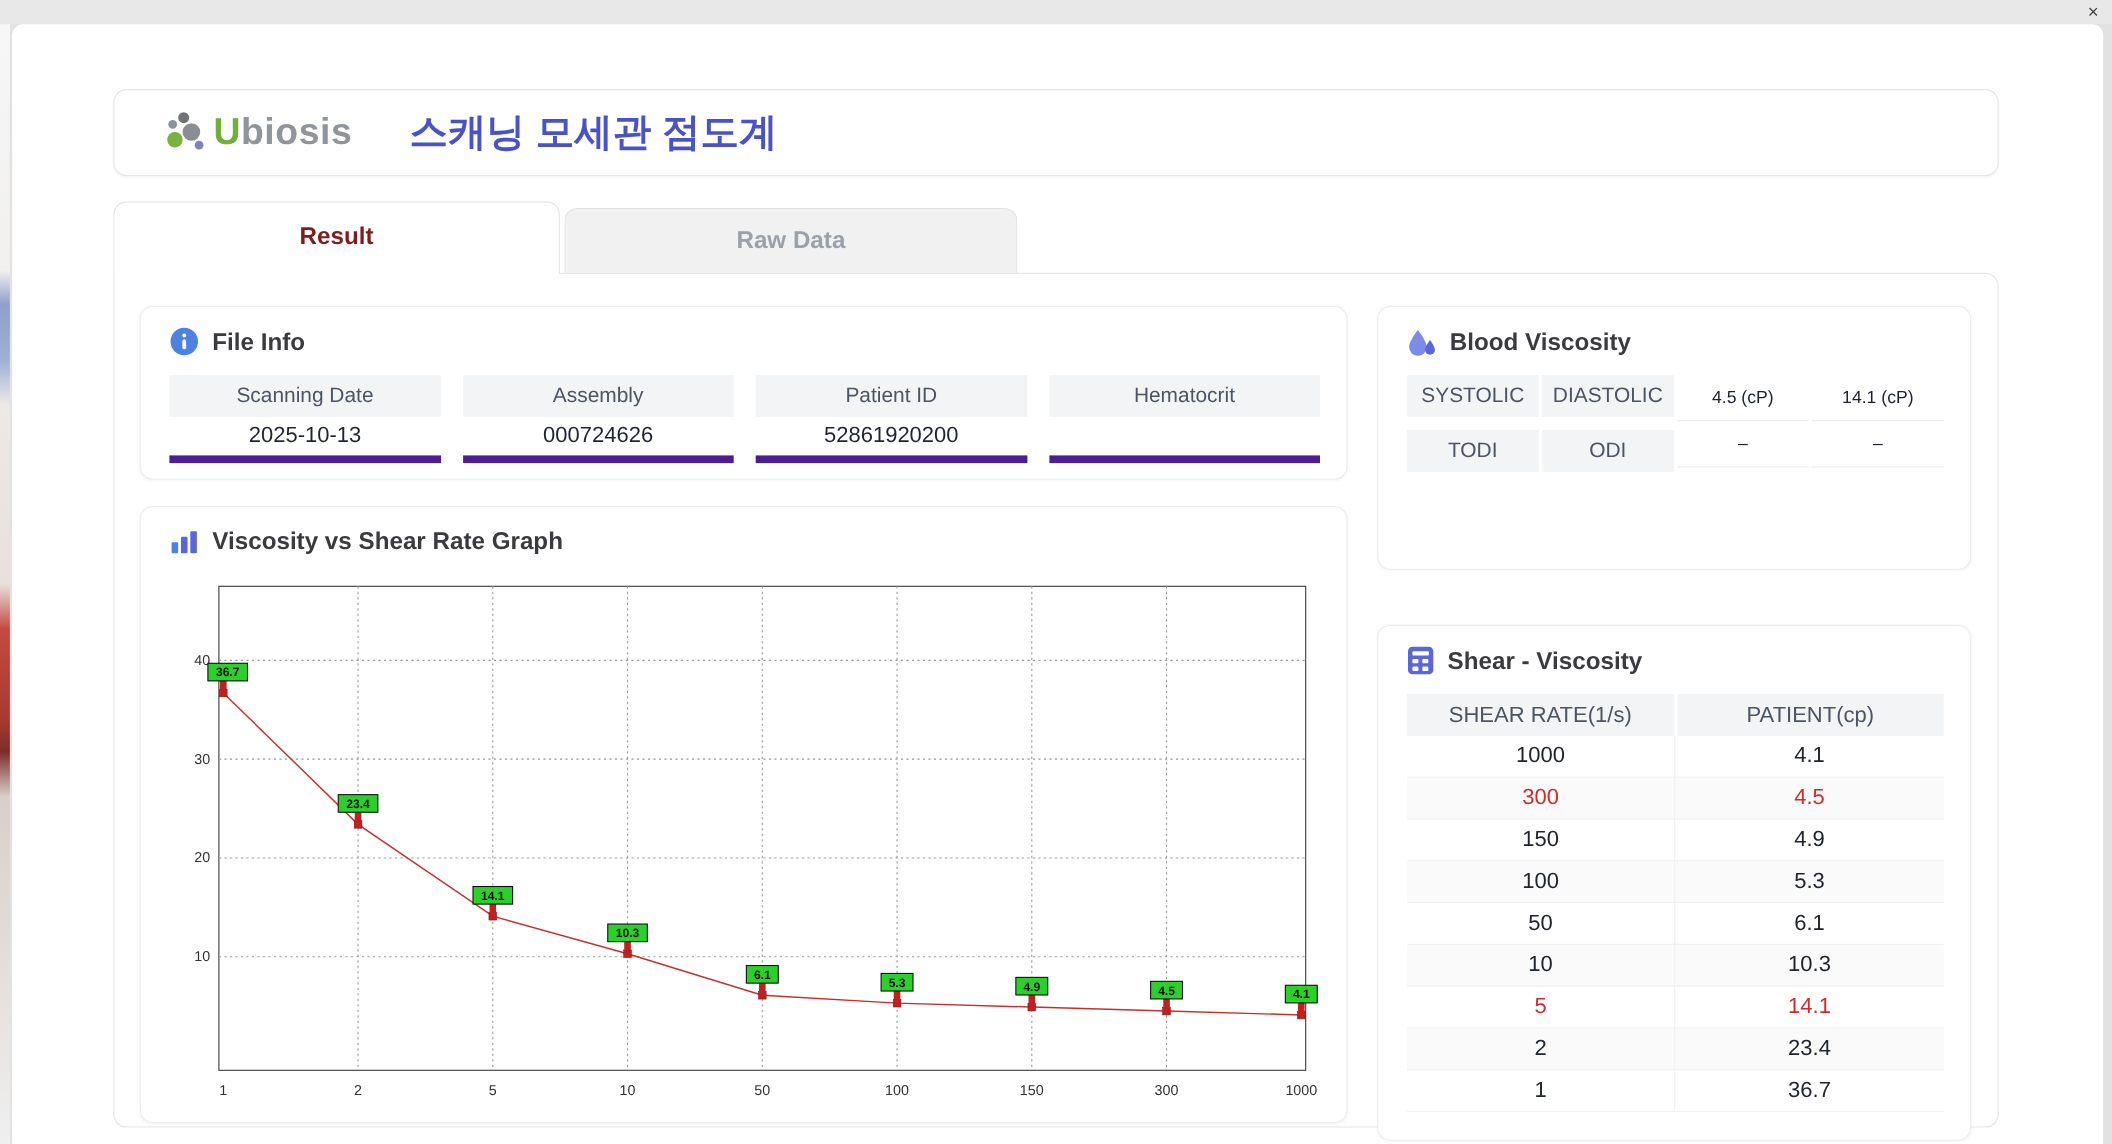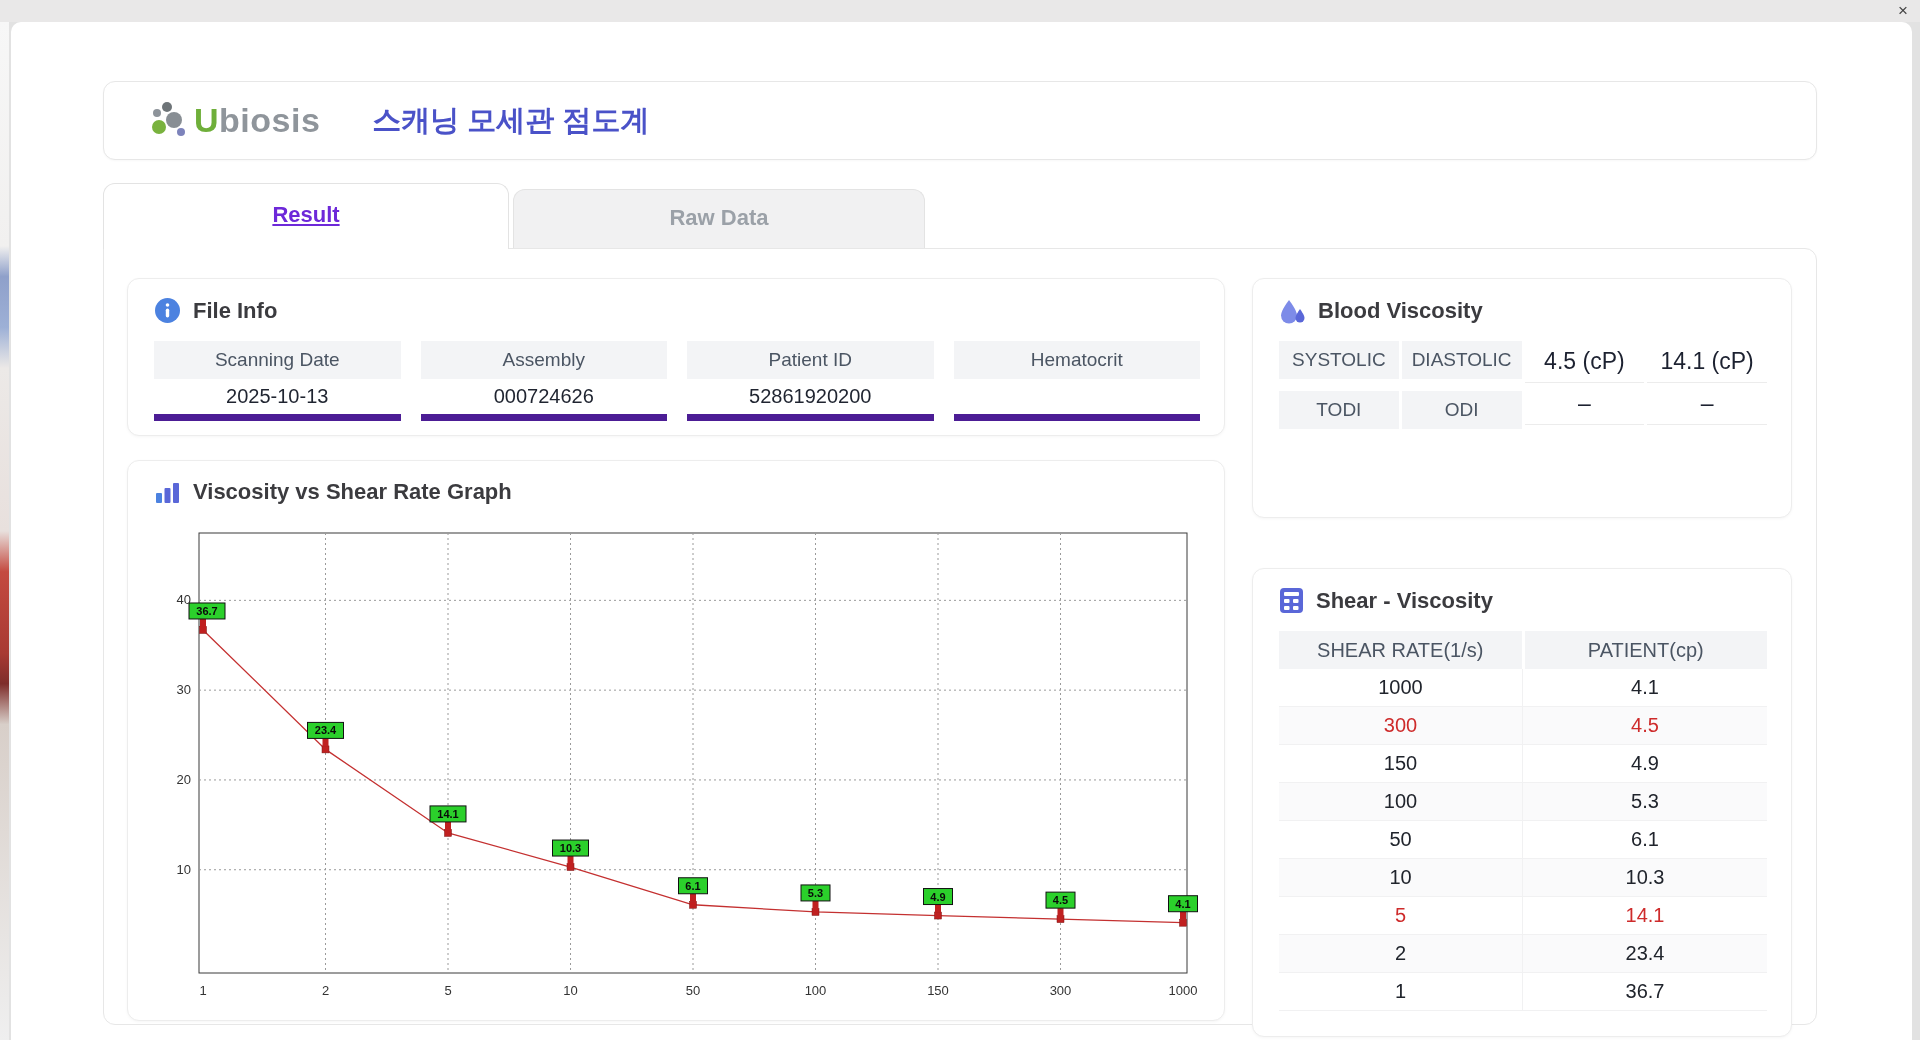--- a/index.html
+++ b/index.html
@@ -11,45 +11,45 @@
 
   .edge-sliver { position:absolute; left:0; top:22px; width:9px; height:1018px;
     background:linear-gradient(180deg,#f7f7f7 0%,#f1f0ef 22%,#8fa0ca 25%,#9db0d6 30%,#ece9e7 34%,#e8e0dd 50%,#c44a40 54%,#a83a33 62%,#7e2d2a 65%,#d8cfc9 69%,#efefef 100%); }
 
   .window { position:absolute; left:11px; top:22px; width:1901px; height:1018px; background:#fff; border-radius:10px 10px 0 0; }
 
   .header-card { position:absolute; left:92px; top:59px; width:1714px; height:79px; border:1px solid #e7e7e7; border-radius:12px; display:flex; align-items:center; box-shadow:0 1px 2px rgba(0,0,0,.03); background:#fff; }
   .logo { display:flex; align-items:center; margin-left:44px; }
   .logo-text { font-size:34px; font-weight:700; letter-spacing:.5px; color:#8f959b; margin-left:4px; }
   .logo-text .u { color:#6faf3a; }
-  .app-title { margin-left:52px; font-size:29px; font-weight:700; color:#4a52c8; }
+  .app-title { margin-left:52px; font-size:35px; font-weight:700; color:#4a52c8; }
 
   .tab { position:absolute; text-align:center; font-weight:700; font-size:22px; border:1px solid #e3e3e3; border-bottom:none; border-radius:12px 12px 0 0; cursor:pointer; }
-  .tab-result { left:92px; top:161px; width:406px; height:66px; background:#fff; color:#6d28d9; line-height:62px; z-index:3;text-decoration:underline; }
+  .tab-result { left:92px; top:161px; width:406px; height:66px; background:#fff; color:#7f1d1d; line-height:62px; z-index:3; }
   .tab-raw { left:502px; top:167px; width:412px; height:59px; background:#f1f1f2; color:#9ba1a8; line-height:56px; z-index:1; }
 
   .content-panel { position:absolute; left:92px; top:226px; width:1714px; height:777px; border:1px solid #e7e7e7; border-radius:0 12px 12px 12px; background:#fff; z-index:2; }
 
   .card { position:absolute; background:#fff; border:1px solid #ededed; border-radius:12px; box-shadow:0 1px 3px rgba(0,0,0,.04); }
   .card-file  { left:23px;  top:29px;  width:1098px; height:158px; }
   .card-graph { left:23px;  top:211px; width:1098px; height:561px; }
   .card-bv    { left:1148px; top:29px;  width:540px; height:240px; }
   .card-shear { left:1148px; top:319px; width:540px; height:469px; }
 
   .card-header { display:flex; align-items:center; gap:12px; position:absolute; left:26px; top:18px; }
   .card-title { font-size:22px; font-weight:700; color:#3b3b3f; }
 
   .fields { position:absolute; left:26px; top:62px; width:1046px; display:flex; gap:20px; }
   .field { flex:1; }
   .field-label { height:38px; background:#f3f4f6; display:flex; align-items:center; justify-content:center; font-size:19px; color:#4b5563; }
   .field-value { height:42px; display:flex; align-items:center; justify-content:center; font-size:20px; color:#1f2430; border-bottom:7px solid #4c1d95; }
 
   .bv-grid { position:absolute; left:26px; top:62px; width:488px; display:grid; grid-template-columns:1fr 1fr 1fr 1fr; column-gap:3px; }
   .bv-label { height:38px; background:#f3f4f6; display:flex; align-items:center; justify-content:center; font-size:19px; color:#4b5563; }
-  .bv-value { height:42px; display:flex; align-items:center; justify-content:center; font-size:23px; color:#1c2130; border-bottom:1px solid #ececec; }
+  .bv-value { height:42px; display:flex; align-items:center; justify-content:center; font-size:16px; color:#1c2130; border-bottom:1px solid #ececec; }
   .bv-label.mt { margin-top:8px; }
 
   .shear-table { position:absolute; left:26px; top:62px; width:488px; }
   .shear-head { display:grid; grid-template-columns:1fr 1fr; column-gap:3px; }
   .shear-head div { height:38px; background:#f3f4f6; display:flex; align-items:center; justify-content:center; font-size:20px; color:#4b5563; }
   .srow { display:grid; grid-template-columns:1fr 1fr; }
   .srow:nth-child(even) { background:#fafafb; }
   .scell { height:38px; display:flex; align-items:center; justify-content:center; font-size:20px; color:#20242c; border-bottom:1px solid #f1f1f2; }
   .scell:first-child { border-right:1px solid #f1f1f2; }
   .srow.hl .scell { color:#ce2b2b; }

